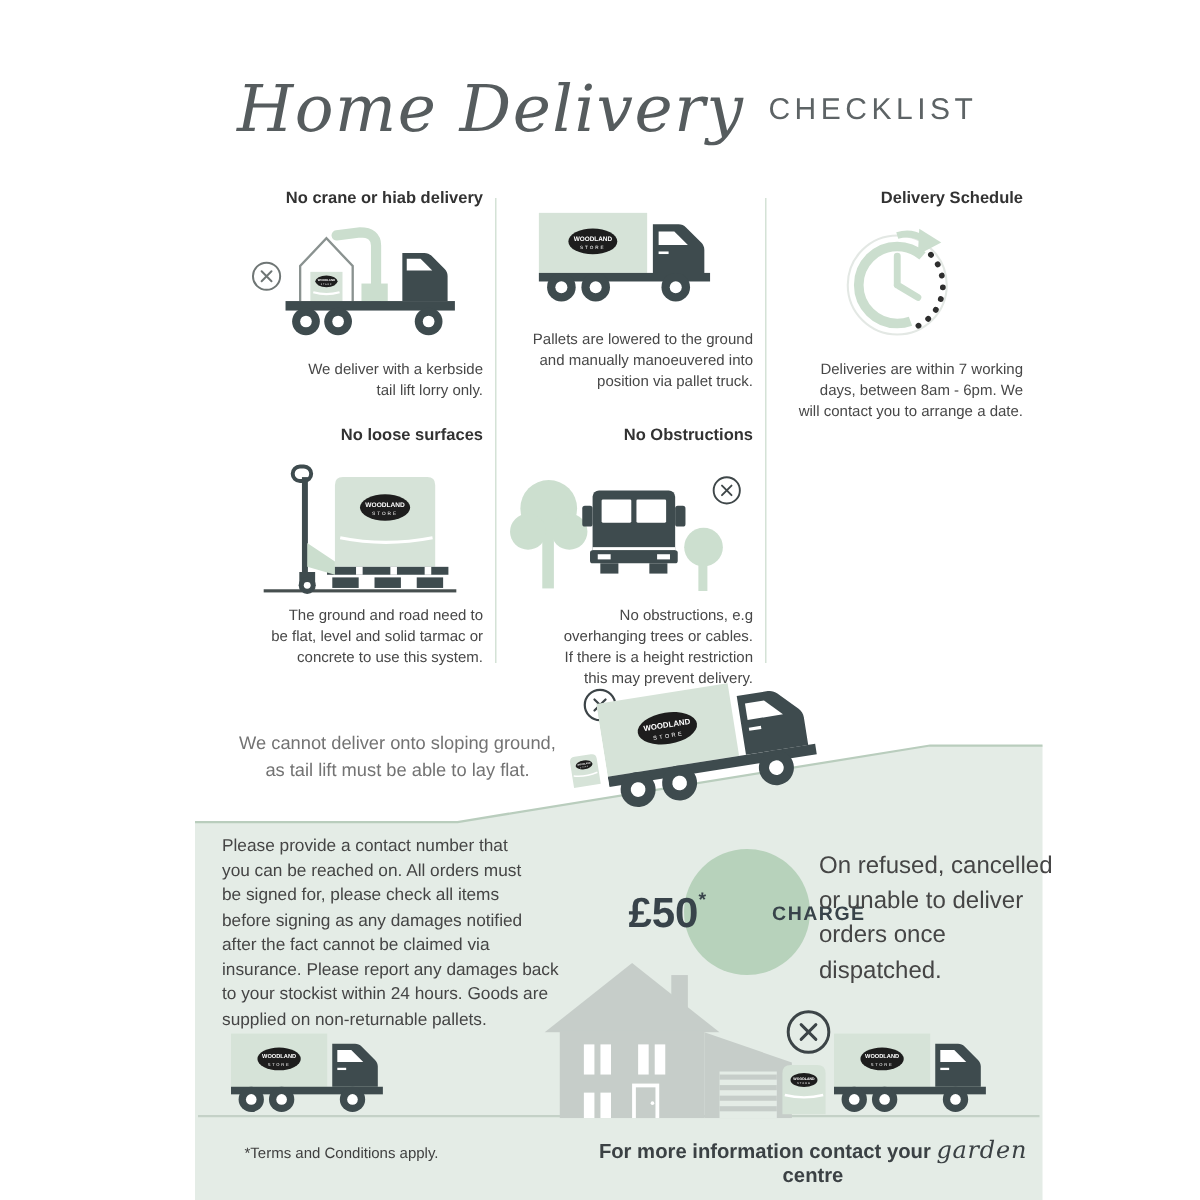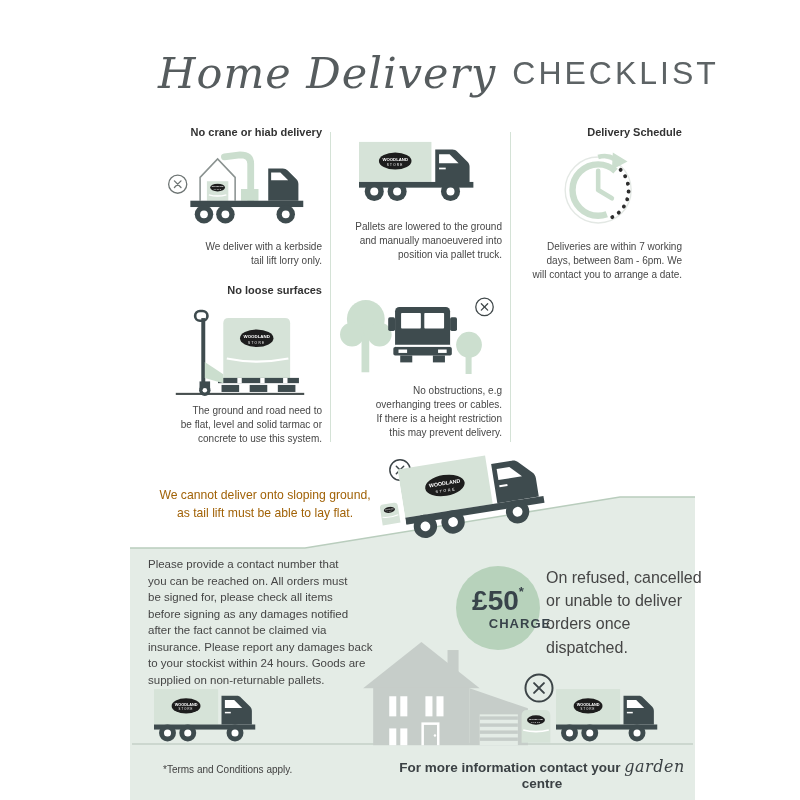--- a/index.html
+++ b/index.html
@@ -17,42 +17,42 @@
   html,body{margin:0;padding:0;background:#fff;}
   body{font-family:"Liberation Sans",sans-serif;color:var(--ink);}
   .page{position:relative;width:800px;height:800px;background:#fff;overflow:hidden;}
   .abs{position:absolute;}
   .pre{white-space:pre-line;}
 
   
   .title{left:158px;top:48px;display:flex;align-items:center;gap:16px;}
   .title-script{font-family:"DejaVu Serif",serif;font-style:italic;font-weight:500;
     font-size:43px;color:#565c5e;letter-spacing:1px;}
-  .title-plain{font-size:32px;color:#5d6365;letter-spacing:3px;font-weight:400;}
+  .title-plain{font-size:20px;color:#5d6365;letter-spacing:3px;font-weight:400;}
 
   
   .grid{left:150px;top:126px;width:540px;display:grid;grid-template-columns:repeat(3,180px);}
   .gdiv{position:absolute;top:6px;width:1px;height:310px;background:var(--divider);}
   .gdiv.d1{left:180px}.gdiv.d2{left:360px}
   .cell{text-align:right;padding:0 8px;box-sizing:border-box;}
   .cell.r1{height:158px;}
   .cell-h{font-size:11px;font-weight:700;color:var(--head);height:20px;}
   .cell-icon{display:flex;align-items:center;justify-content:center;}
   .r1 .cell-icon{height:88px;}
   .r2 .cell-icon{height:94px;}
   .cell-cap{font-size:10px;line-height:1.4;color:var(--ink);margin-top:6px;}
 
   
-  .slope-text{left:142px;top:486px;width:246px;text-align:center;font-size:12.2px;line-height:1.5;color:#a16207;}
+  .slope-text{left:142px;top:486px;width:246px;text-align:center;font-size:12.2px;line-height:1.5;color:#737373;}
   .tilt-wrap{left:352px;top:448px;width:215px;height:95px;transform:rotate(-9deg);transform-origin:50% 50%;}
 
   
   .para{left:148px;top:556px;width:256px;font-size:11.5px;line-height:1.44;color:#454545;}
   .charge{left:456px;top:566px;width:84px;height:84px;border-radius:50%;background:var(--circle);
-    display:flex;flex-direction:column;align-items:center;justify-content:center;color:#38434a;}
+    display:flex;flex-direction:row;align-items:center;justify-content:center;color:#38434a;}
   .charge-amt{font-size:28px;font-weight:800;line-height:1;}
   .charge-amt sup{font-size:13px;vertical-align:14px;}
   .charge-lbl{font-size:13px;font-weight:800;letter-spacing:1px;margin-top:1px;margin-left:44px;}
   .charge-note{left:546px;top:566px;width:160px;font-size:16px;line-height:1.45;color:#454545;}
   .terms{left:163px;top:764px;font-size:10px;color:#3f3f3f;}
   .footer{left:392px;top:757px;width:300px;text-align:center;font-size:13.5px;font-weight:700;color:#3b4144;}
   .footer .script{font-family:"DejaVu Serif",serif;font-style:italic;font-weight:500;font-size:16px;letter-spacing:.5px;}
   .xc-dark{color:#3c4447;}
   svg{display:block;}
 </style>
@@ -296,20 +296,21 @@
             <use href="#sym-pallet"></use>
           </svg>
         </div>
       <div class="cell-cap pre">The ground and road need to
 be flat, level and solid tarmac or
 concrete to use this system.</div>
     </div>
 
 
     <div class="cell r2">
+      <div class="cell-h">No Obstructions</div>
       <div class="cell-icon">
           <svg width="164" height="86" viewBox="0 0 190 100">
             <use href="#sym-fronttruck"></use>
           </svg>
         </div>
       <div class="cell-cap pre">No obstructions, e.g
 overhanging trees or cables.
 If there is a height restriction
 this may prevent delivery.</div>
     </div>

